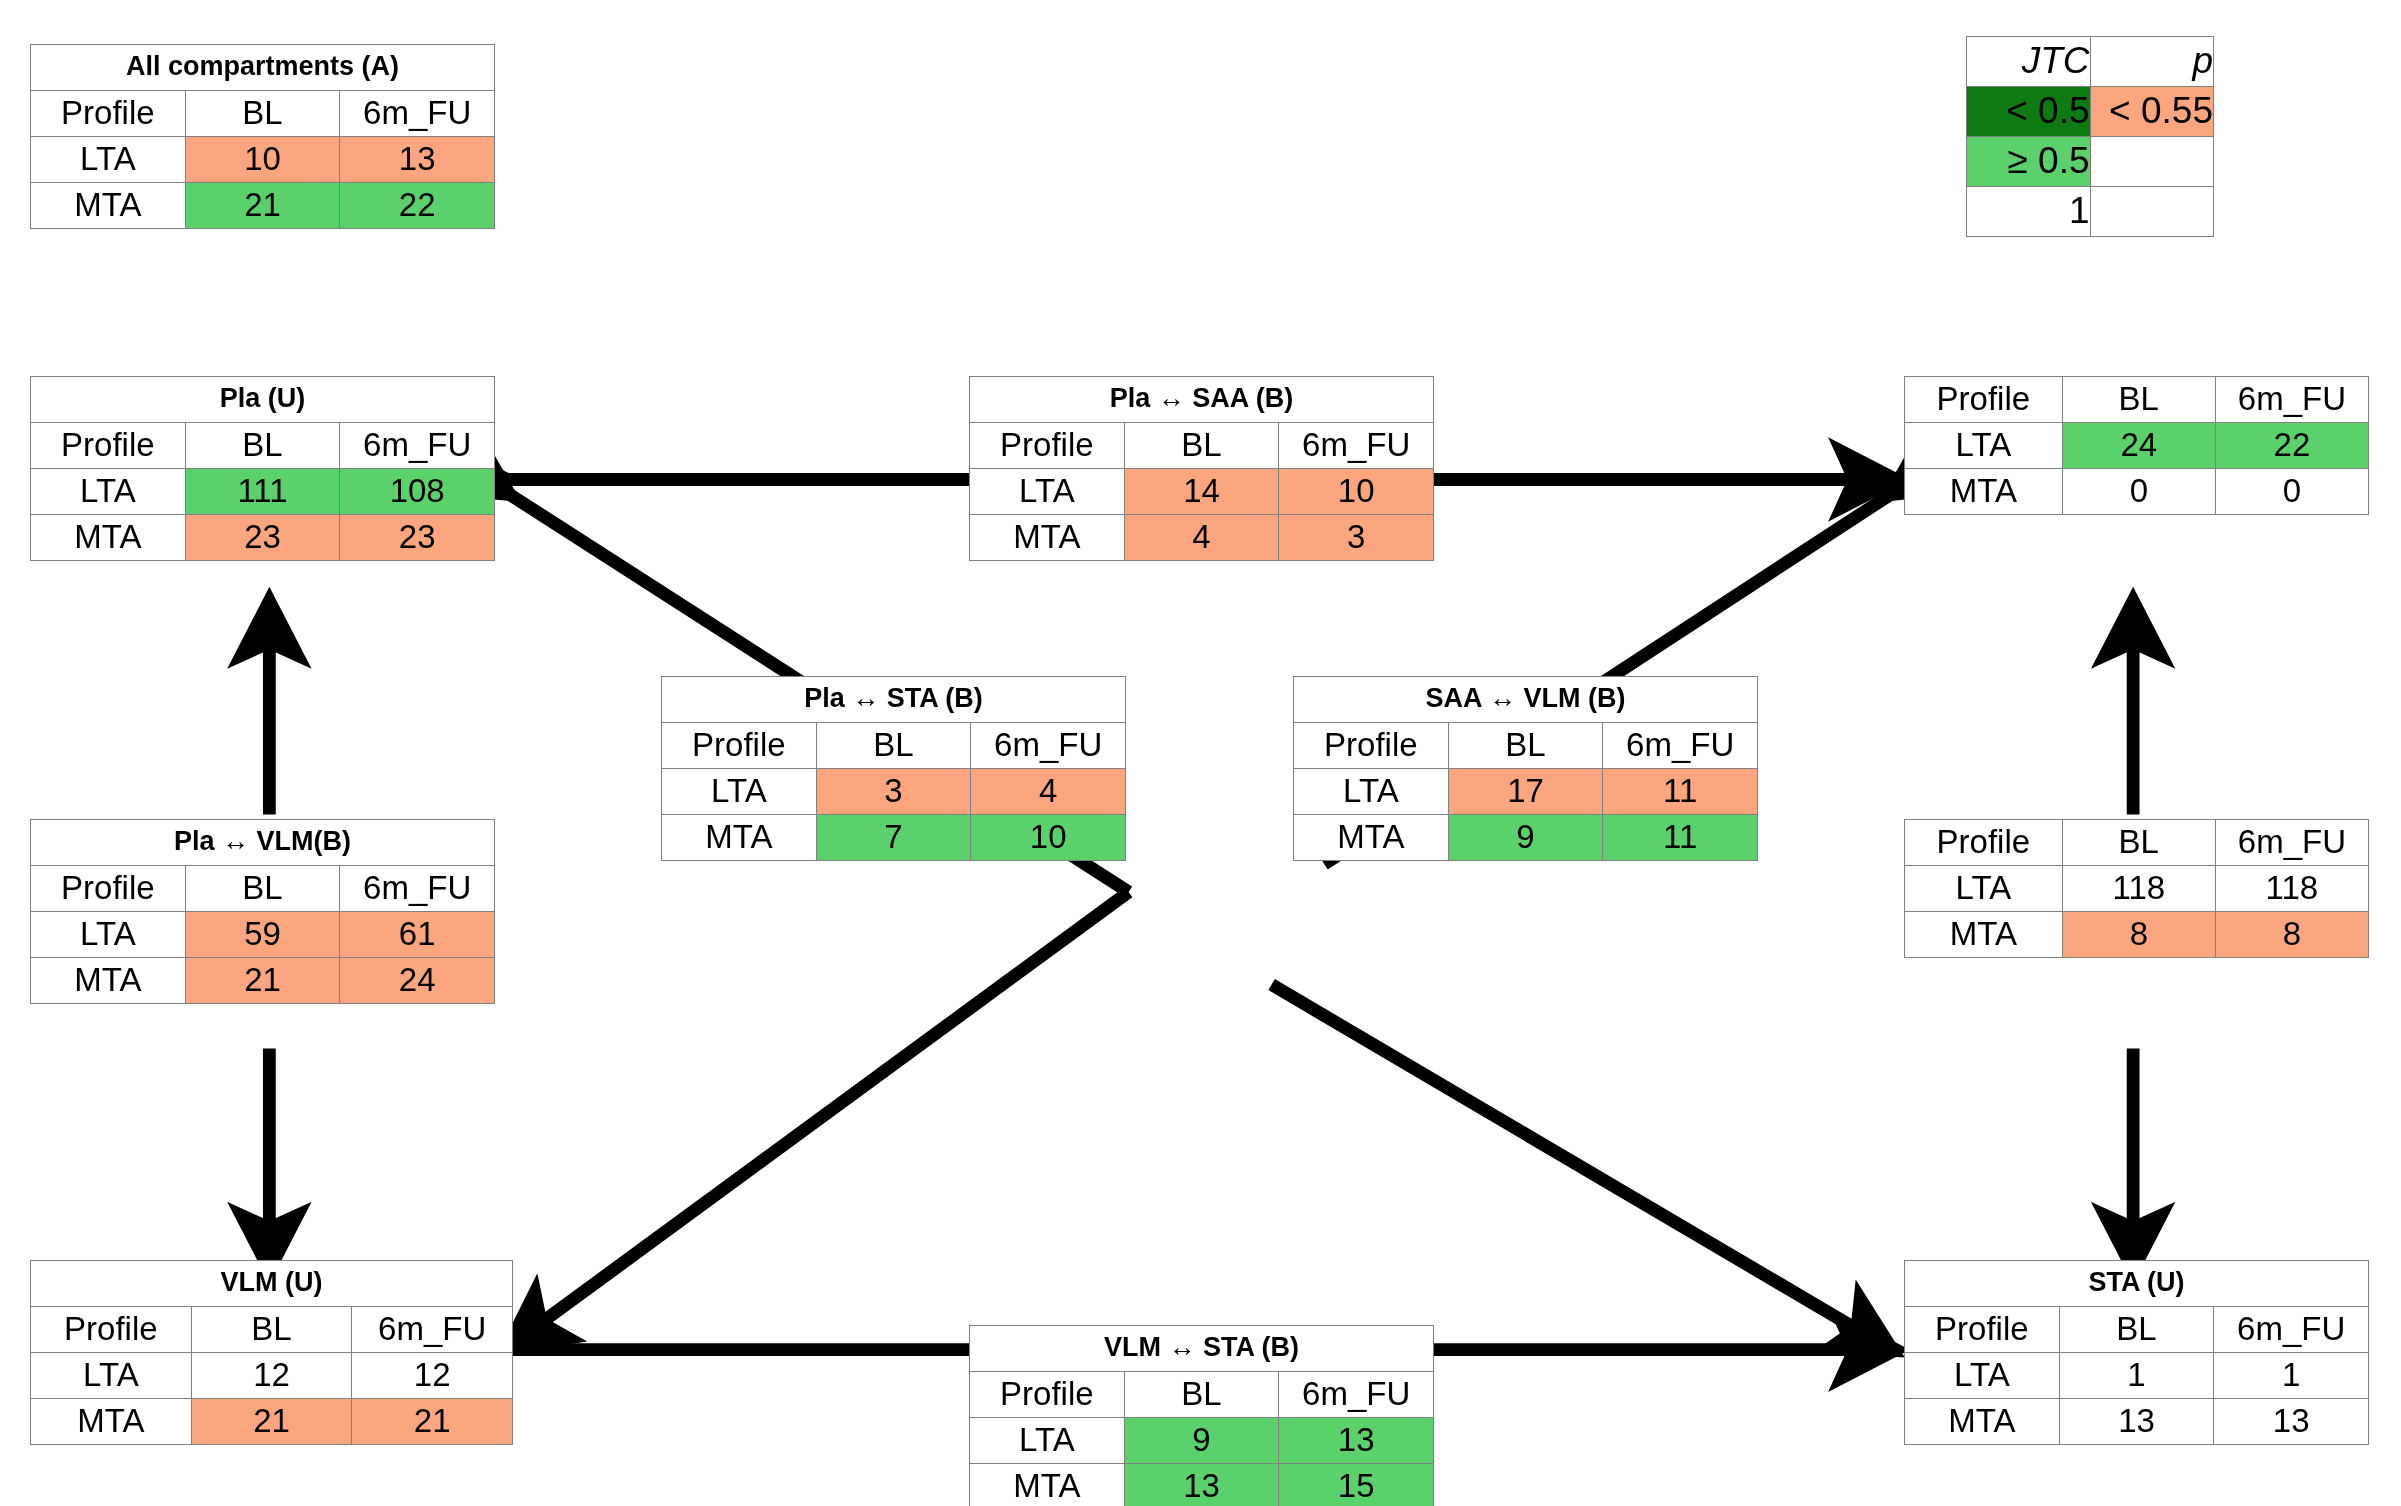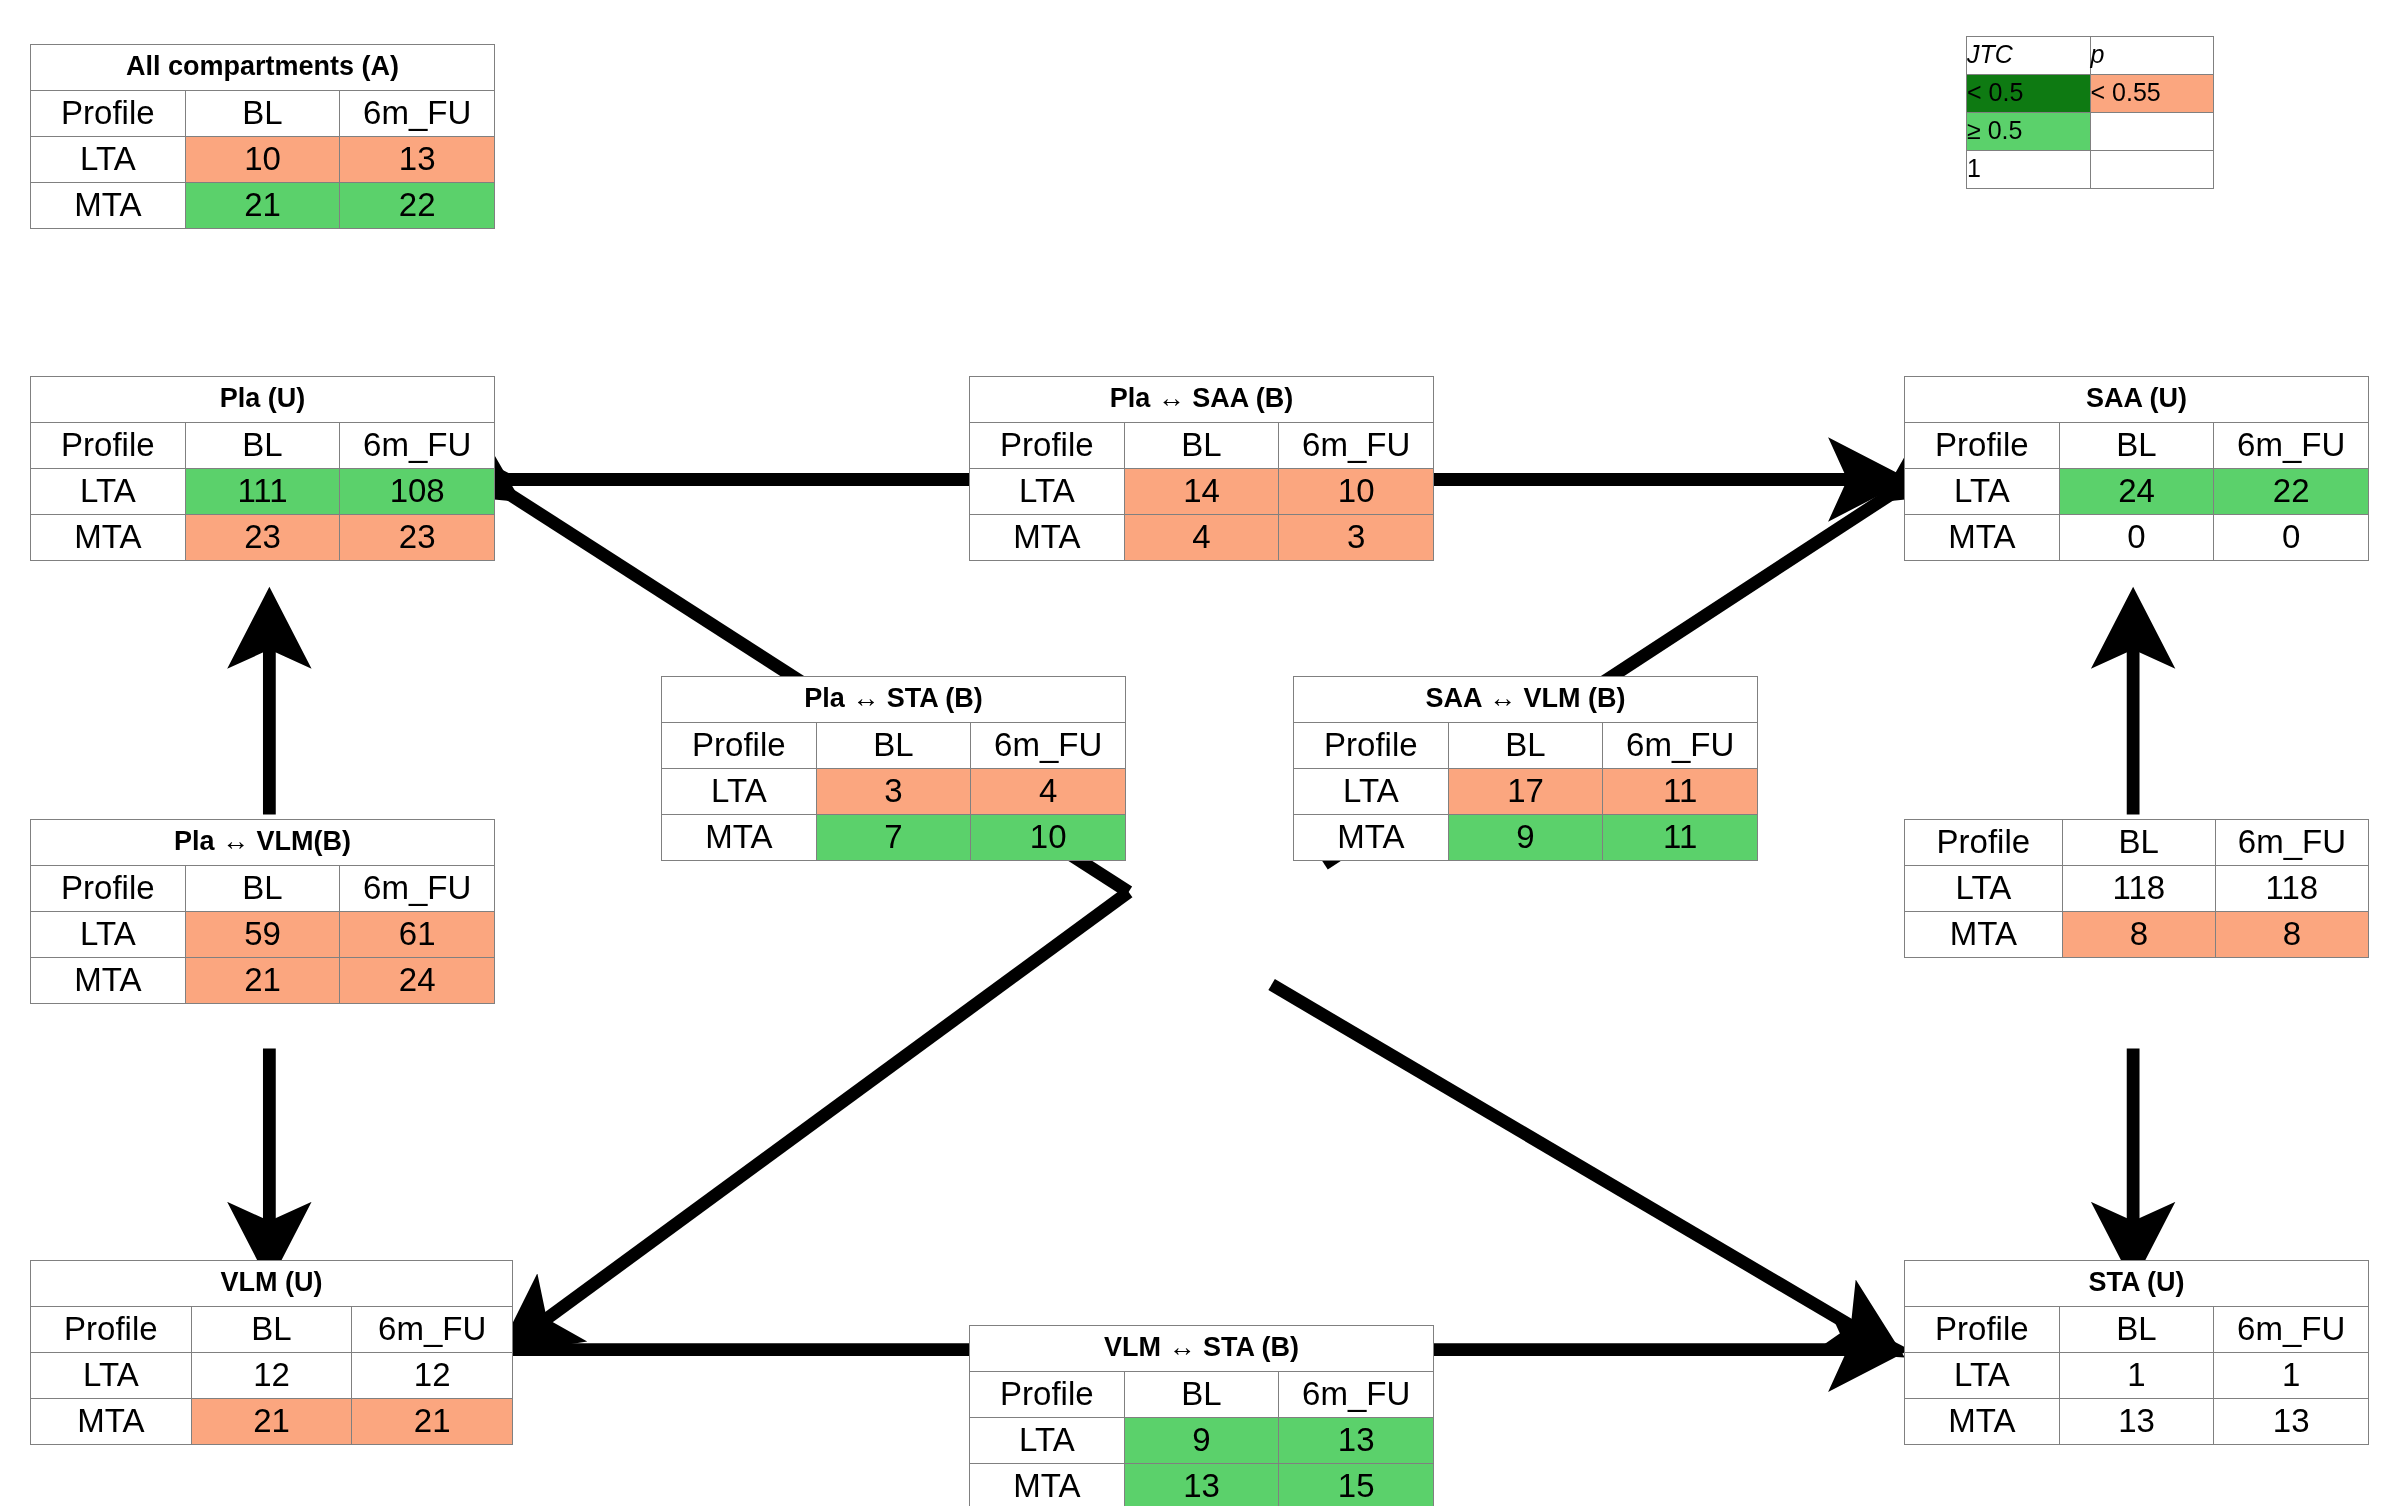--- a/index.html
+++ b/index.html
@@ -51,23 +51,23 @@
   
   #legend{
     position:absolute;
     border-collapse:collapse;
     table-layout:fixed;
     background:#fff;
     z-index:5;
   }
   #legend td{
     border:1.5px solid #808080;
-    text-align:left;
+    text-align:right;
     vertical-align:middle;
-    font-size:25px;
+    font-size:37px;
     line-height:1.0;
     color:#000;
     padding:4.5px 0 7.5px 0;
     box-sizing:border-box;
     white-space:nowrap;
   }
   #legend td.ital{font-style:italic;}
 </style>
 </head>
 <body>
@@ -196,23 +196,20 @@
         <td class="rowlab">MTA</td>
         <td class="cell-orange">4</td>
         <td class="cell-orange">3</td>
       </tr>
     </tbody>
   </table>
 
   <table class="ctable" style="left:1904px; top:376px; width:465px;">
     <tbody>
       <tr>
-        <td class="title" colspan="3">SAA (U)</td>
-      </tr>
-      <tr>
         <td class="hdr colA">Profile</td>
         <td class="hdr colB">BL</td>
         <td class="hdr colC">6m_FU</td>
       </tr>
       <tr>
         <td class="rowlab">LTA</td>
         <td class="cell-green">24</td>
         <td class="cell-green">22</td>
       </tr>
       <tr>

